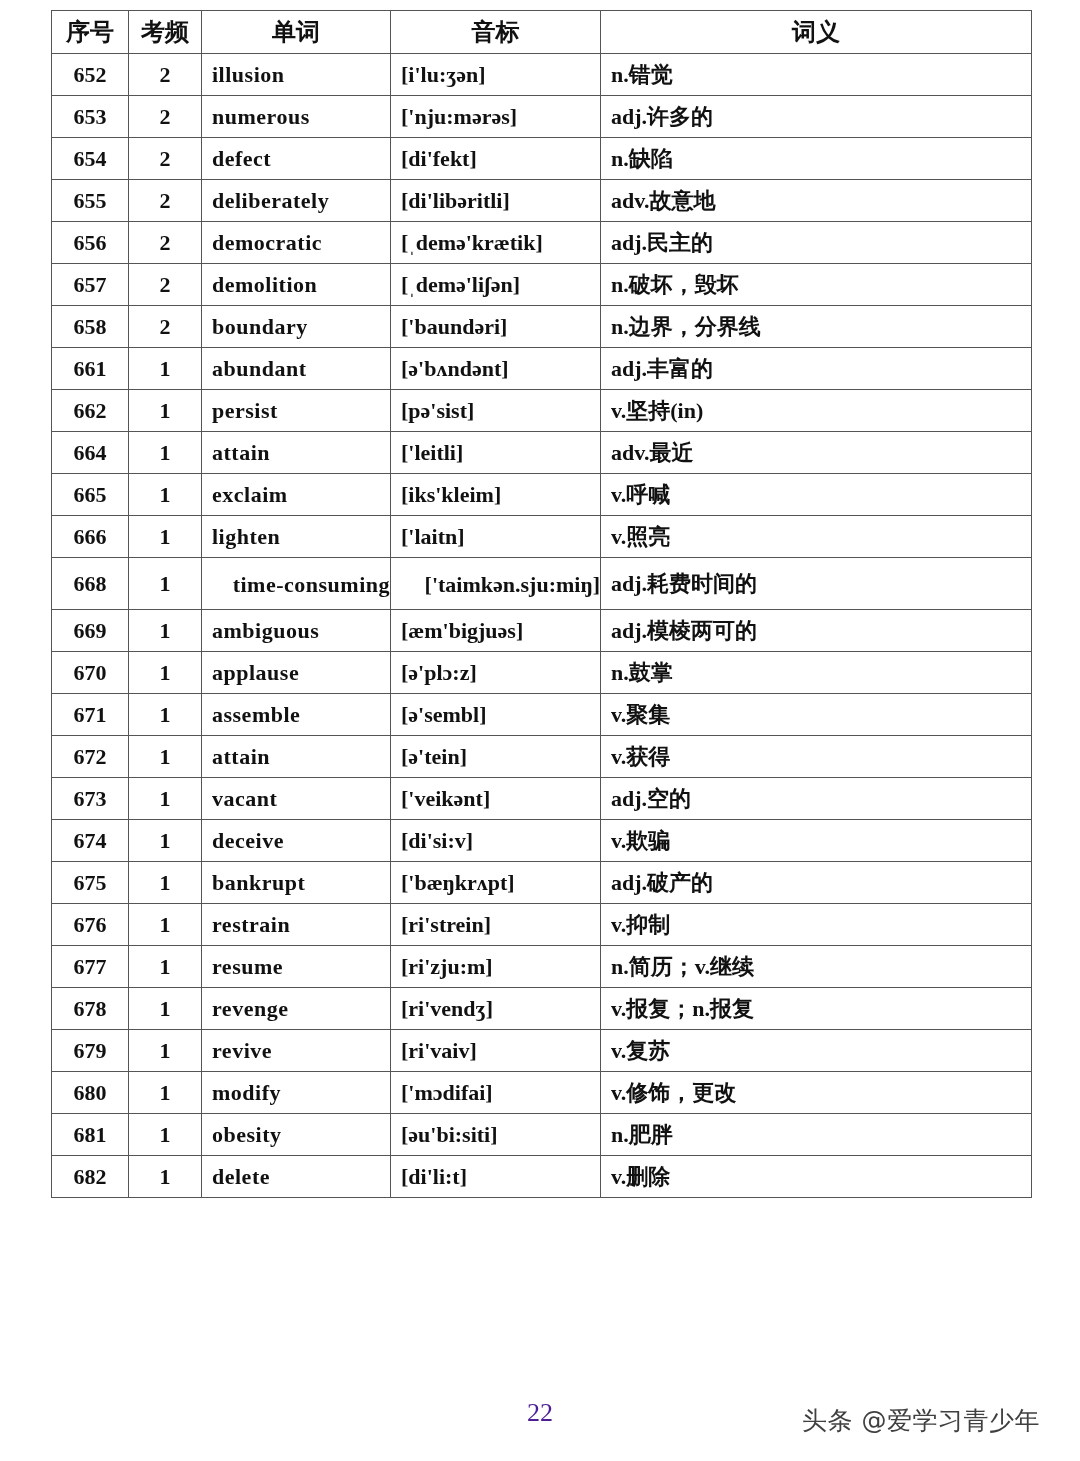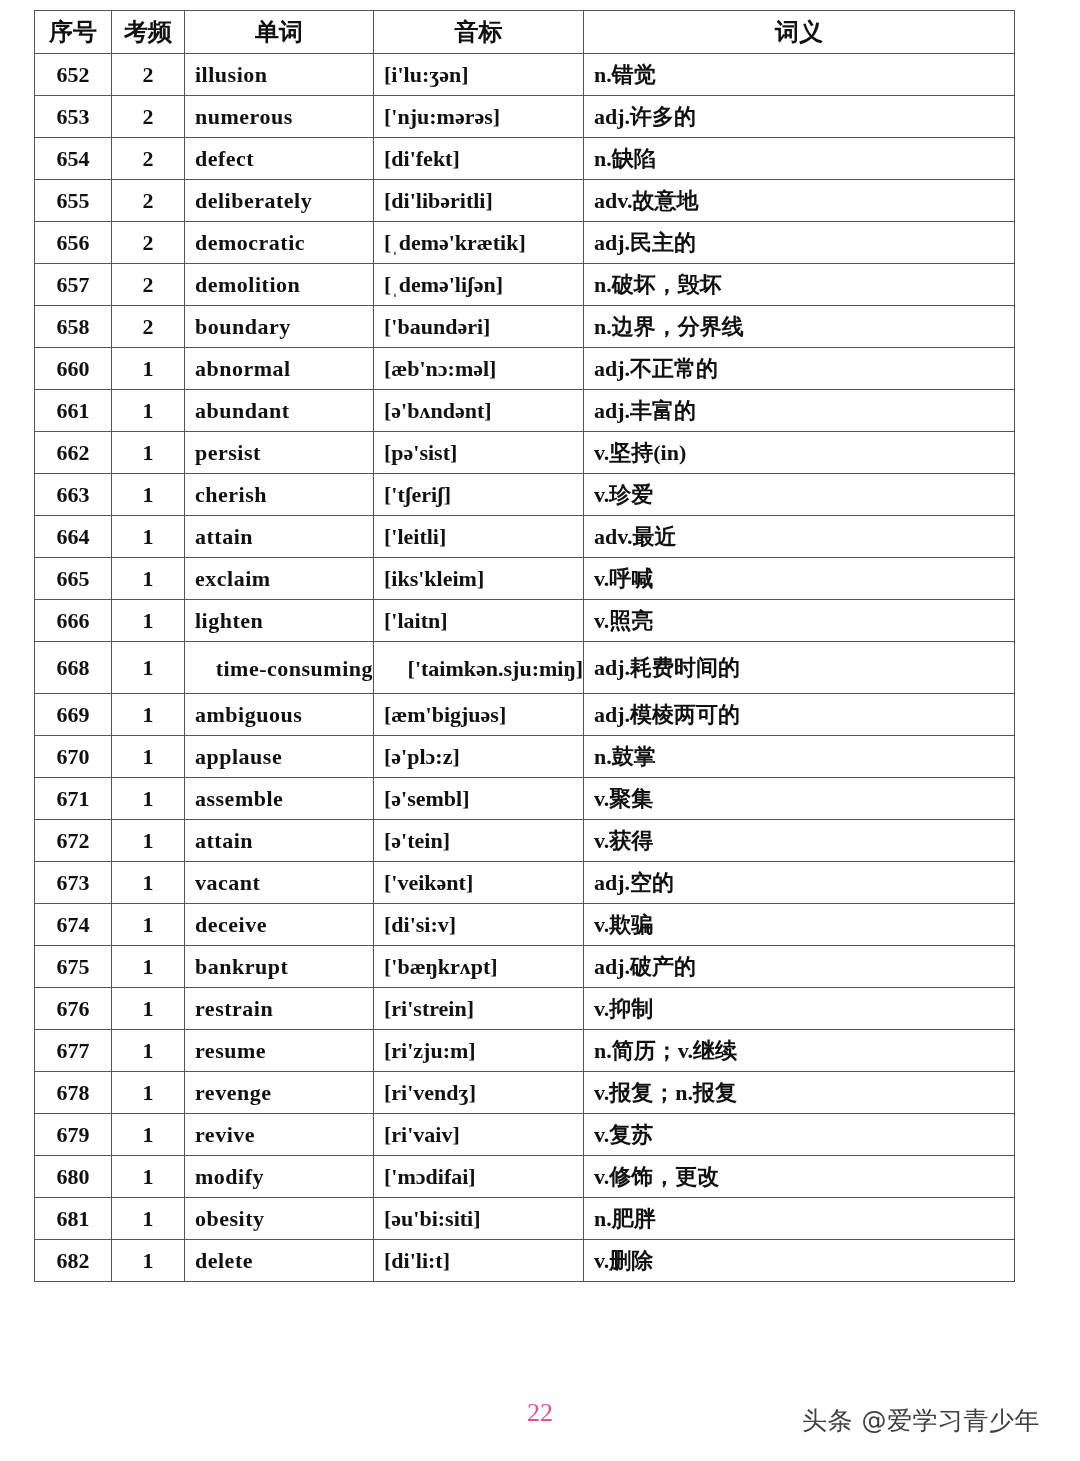--- a/index.html
+++ b/index.html
@@ -1,20 +1,20 @@
 <!DOCTYPE html>
 <html><head>
 <meta charset="utf-8">
 <style>
   * { box-sizing: border-box; margin: 0; padding: 0; }
   html, body { width: 1080px; height: 1461px; background: #ffffff; overflow: hidden; }
   body { position: relative; font-family: "Liberation Serif", "DejaVu Serif", serif; color: #111; }
   .page { position: absolute; left: 0; top: 0; width: 1080px; height: 1461px; background: #fff; }
   table.vocab {
-    position: absolute; left: 34px; top: 10px;
+    position: absolute; left: 51px; top: 10px;
     width: 980px; border-collapse: collapse; table-layout: fixed; padding-left: 8px;
   }
   table.vocab th, table.vocab td {
     border: 1.5px solid #555;
     font-weight: bold;
     font-size: 22px;
     line-height: 1.0;
     height: 42px;
     vertical-align: middle;
     white-space: nowrap;
@@ -26,21 +26,21 @@
   col.c-word { width: 189px; }
   col.c-phon { width: 210px; }
   col.c-mean { width: 431px; }
   td.idx, td.freq { text-align: center; }
   td.word, td.phon, td.mean { text-align: left; padding-left: 10px; }
   td.word { letter-spacing: 0.5px; }
   tr.tall td { height: 52px; }
   td.wrap { white-space: normal; word-break: break-all; line-height: 22px; padding-top: 2px; text-align: right; }
   .page-number {
     position: absolute; left: 510px; top: 1398px; width: 60px; text-align: center;
-    font-family: "Liberation Serif", serif; font-size: 26px; color: #ec4899;
+    font-family: "Liberation Serif", serif; font-size: 26px; color: #4c1d95;
   }
   .watermark {
     position: absolute; left: 802px; top: 1404px;
     font-family: "DejaVu Sans", "Liberation Sans", sans-serif;
     font-size: 25px; color: #404040; letter-spacing: 0.5px;
     text-shadow: 1px 1px 0 #fff, -1px -1px 0 #fff;
   }
 </style>
 </head>
 <body>
@@ -107,46 +107,32 @@
           <td class="mean">n.破坏，毁坏</td>
         </tr>
       <tr>
           <td class="idx">658</td>
           <td class="freq">2</td>
           <td class="word">boundary</td>
           <td class="phon">['baundəri]</td>
           <td class="mean">n.边界，分界线</td>
         </tr>
       <tr>
-          <td class="idx">660</td>
-          <td class="freq">1</td>
-          <td class="word">abnormal</td>
-          <td class="phon">[æb'nɔ:məl]</td>
-          <td class="mean">adj.不正常的</td>
-        </tr>
-      <tr>
           <td class="idx">661</td>
           <td class="freq">1</td>
           <td class="word">abundant</td>
           <td class="phon">[ə'bʌndənt]</td>
           <td class="mean">adj.丰富的</td>
         </tr>
       <tr>
           <td class="idx">662</td>
           <td class="freq">1</td>
           <td class="word">persist</td>
           <td class="phon">[pə'sist]</td>
           <td class="mean">v.坚持(in)</td>
-        </tr>
-      <tr>
-          <td class="idx">663</td>
-          <td class="freq">1</td>
-          <td class="word">cherish</td>
-          <td class="phon">['tʃeriʃ]</td>
-          <td class="mean">v.珍爱</td>
         </tr>
       <tr>
           <td class="idx">664</td>
           <td class="freq">1</td>
           <td class="word">attain</td>
           <td class="phon">['leitli]</td>
           <td class="mean">adv.最近</td>
         </tr>
       <tr>
           <td class="idx">665</td>

